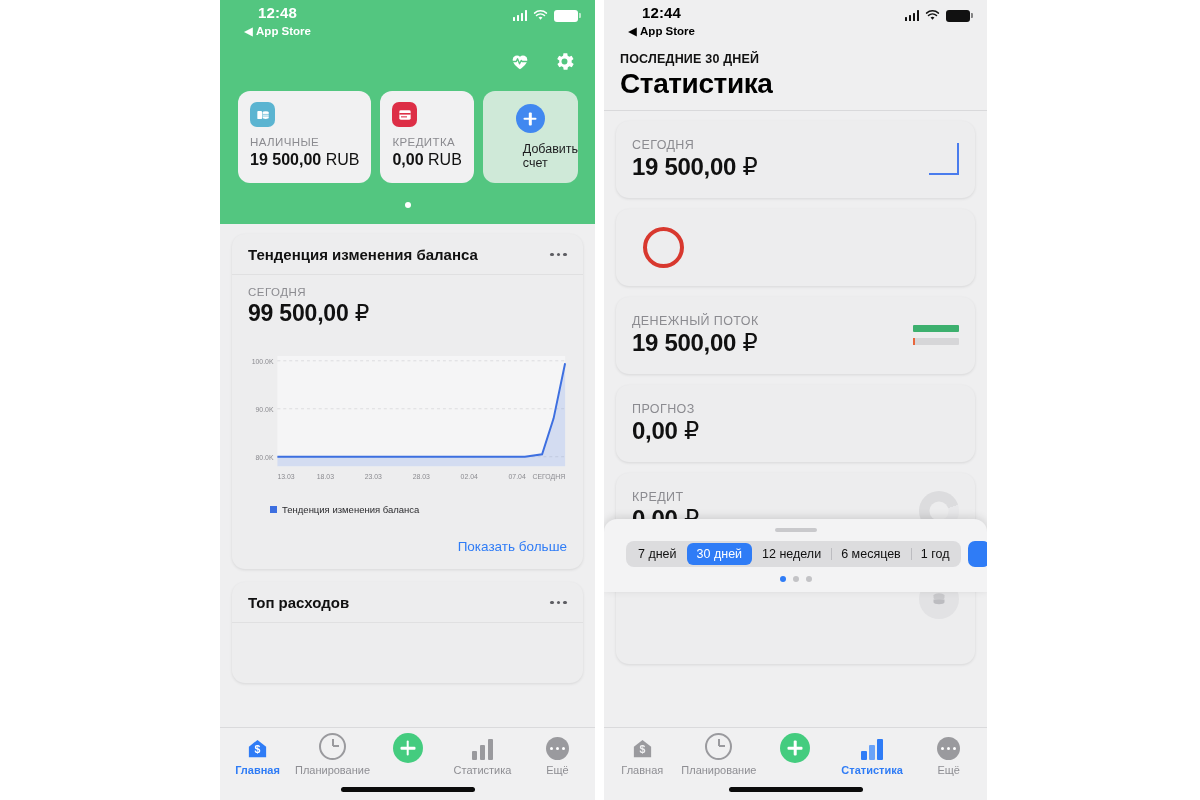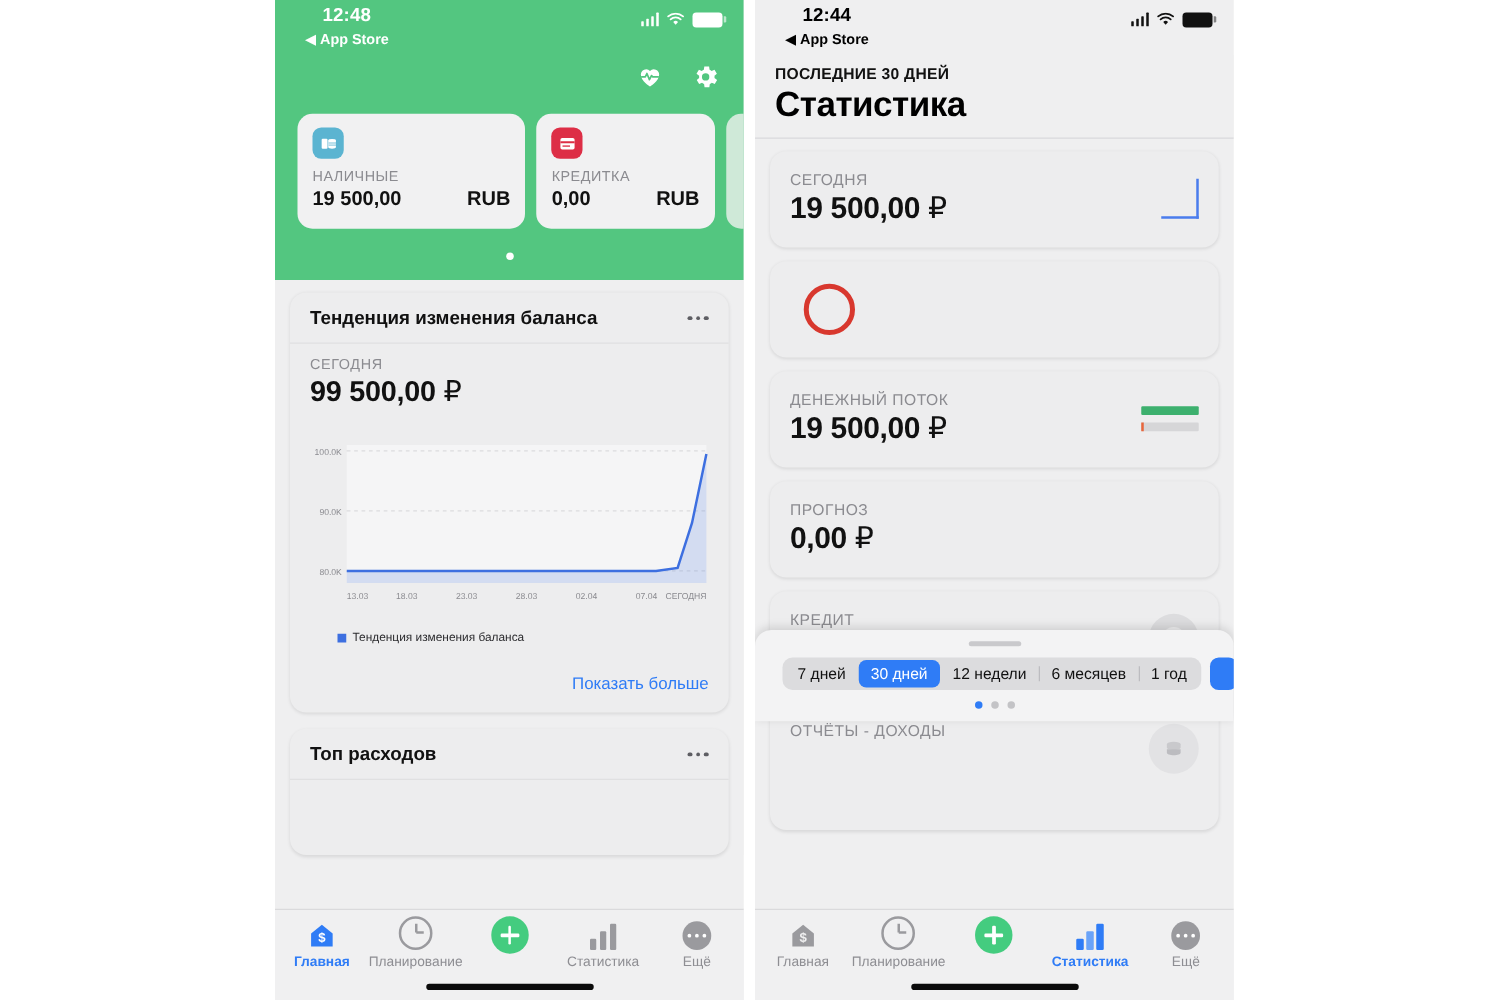--- a/index.html
+++ b/index.html
@@ -34,21 +34,21 @@
 
   
   .greenhead{background:#53c680;padding:0 0 16px 0;position:relative;}
   .head-icons{display:flex;justify-content:flex-end;gap:22px;padding:6px 20px 14px 0;}
   .hicon{width:22px;height:22px;position:relative;}
   .accounts{display:grid;grid-template-columns:1fr 1fr 1fr;gap:9px;padding:5px 18px;}
   .acct{background:#f1f1f2;border-radius:12px;padding:11px 12px 13px 12px;min-height:68px;}
   .acct-ico{width:25px;height:25px;border-radius:7px;display:flex;align-items:center;justify-content:center;margin-bottom:9px;}
   .acct-name{font-size:11.5px;letter-spacing:.4px;color:#8b8b90;font-weight:500;}
   .acct-val{font-size:16px;font-weight:bold;color:#111;margin-top:3px;white-space:nowrap;}
-  .acct-val .cur{font-weight:bold;margin-left:48px;}
+  .acct-val .cur{font-weight:normal;}
   .acct-add{background:#cfe9d8;border-radius:12px;display:flex;flex-direction:column;align-items:center;justify-content:center;gap:9px;}
   .plus-circ{width:29px;height:29px;border-radius:50%;background:#4188f0;position:relative;}
   .plus-circ:before,.plus-circ:after{content:"";position:absolute;background:#fff;border-radius:1px;}
   .plus-circ:before{left:50%;top:50%;transform:translate(-50%,-50%);width:13px;height:2.4px;}
   .plus-circ:after{left:50%;top:50%;transform:translate(-50%,-50%);width:2.4px;height:13px;}
   .acct-add-label{font-size:12.5px;color:#1c1c1e;margin-left:40px;}
   .pagedots{display:flex;justify-content:center;gap:5px;padding-top:14px;}
   .pagedots i{width:6px;height:6px;border-radius:50%;background:#fff;display:block;}
 
   
@@ -426,21 +426,21 @@
           <span class="mini-coins">
             <svg viewBox="0 0 24 24" width="22" height="22">
               <ellipse cx="12" cy="8" rx="6" ry="2.2" fill="#c9c9cc"></ellipse>
               <path d="M6 8v3c0 1.2 2.7 2.2 6 2.2s6-1 6-2.2V8" fill="#c9c9cc"></path>
               <path d="M6 12.5v3c0 1.2 2.7 2.2 6 2.2s6-1 6-2.2v-3" fill="#bcbcc0"></path>
             </svg>
           </span>
         </div>
       </div>
 
-      <div class="sheet" style="bottom:87px">
+      <div class="sheet" style="bottom:72px">
         <div class="grabber"></div>
         <div class="segwrap">
           <div class="seg">
             <span class="si">7 дней</span>
             <span class="si on">30 дней</span>
             <span class="si">12 недели</span>
             <span class="si">6 месяцев</span>
             <span class="si">1 год</span>
           </div>
           <span class="edgebtn"></span>

